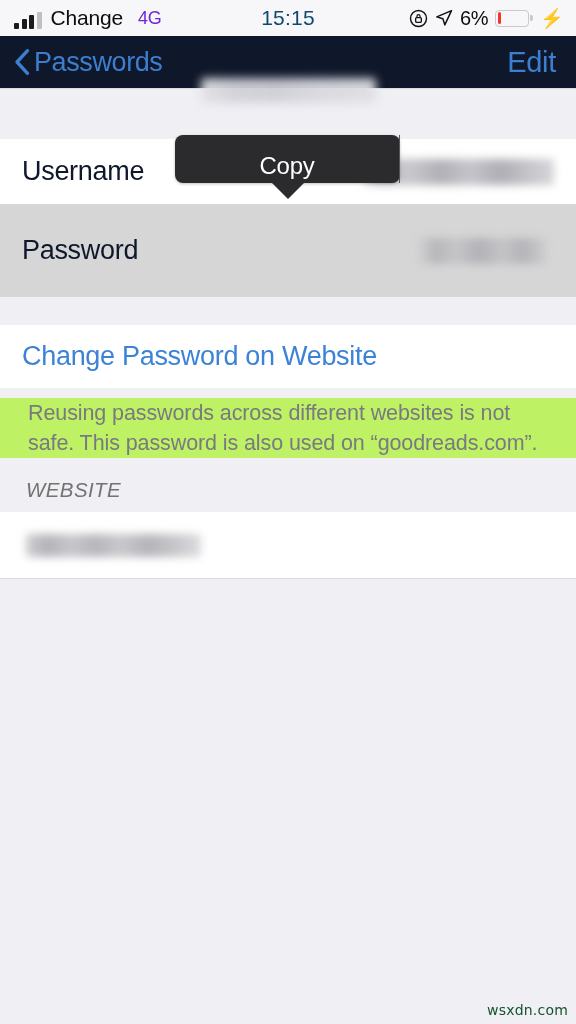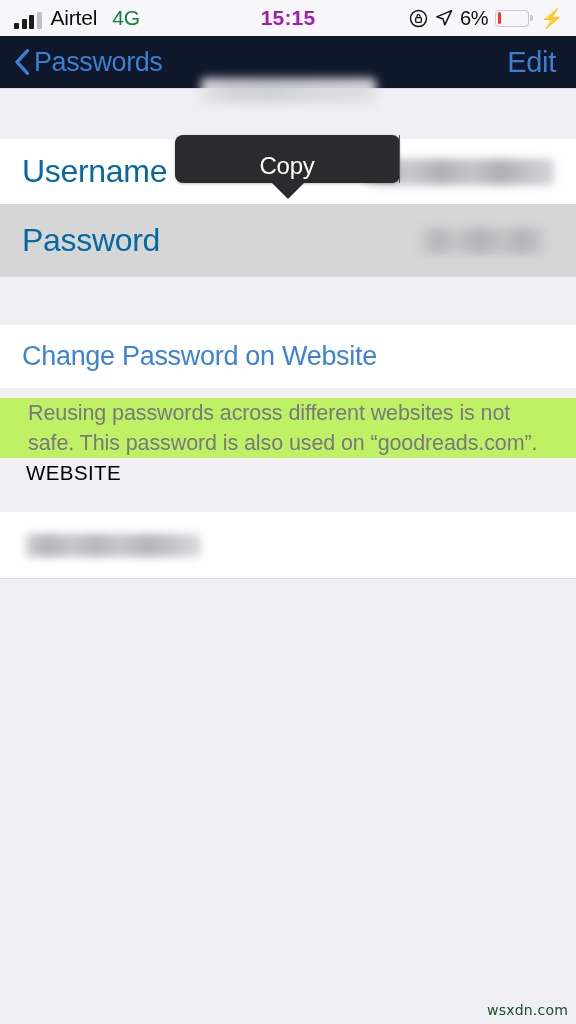--- a/index.html
+++ b/index.html
@@ -19,25 +19,25 @@
     display:flex; align-items:center;
   }
   .sb-left { position:absolute; left:14px; display:flex; align-items:flex-end; gap:9px; }
   .bars { display:flex; align-items:flex-end; gap:2.5px; height:17px; }
   .bars span { width:5px; background:#1b1b1b; border-radius:1px; display:block; }
   .bars span:nth-child(1){ height:6px; }
   .bars span:nth-child(2){ height:10px; }
   .bars span:nth-child(3){ height:14px; }
   .bars span:nth-child(4){ height:17px; background:#BFBFC4; }
   .carrier { font-size:21px; color:#0d0d0d; line-height:22px; letter-spacing:-0.2px; }
-  .netmode { font-size:21px; color:#15803d; line-height:22px; margin-left:6px; letter-spacing:-0.2px; }
+  .netmode { font-size:18px; color:#6d28d9; line-height:22px; margin-left:6px; letter-spacing:-0.2px; }
 
   .sb-center {
     position:absolute; left:0; width:576px; text-align:center;
-    font-size:21px; font-weight:bold; color:#a21caf; letter-spacing:0.2px;
+    font-size:21px; font-weight:normal; color:#0c4a6e; letter-spacing:0.2px;
   }
 
   .sb-right { position:absolute; right:12px; display:flex; align-items:center; gap:7px; }
   .lock-rot { width:19px; height:19px; position:relative; }
   .lock-rot svg { display:block; }
   .loc-arrow svg { display:block; }
   .batt-pct { font-size:20px; color:#0d0d0d; letter-spacing:-0.3px; }
   .batt {
     width:34px; height:17px; border:1.6px solid #c9c9ce; border-radius:4px;
     position:relative; display:flex; align-items:center; padding:1.6px;
@@ -71,22 +71,22 @@
   .nav-edit {
     position:absolute; right:20px; top:50%; transform:translateY(-50%);
     font-size:29px; color:#3C7FD0; letter-spacing:-0.3px; cursor:pointer;
   }
 
   .sec-account { position:absolute; top:139px; left:0; width:576px; }
   .row {
     position:relative; height:65px; display:flex; align-items:center;
     padding:0 22px; background:#FFFFFF;
   }
-  .row.selected { background:#D6D6D6; height:73px; }
-  .row-label { font-size:32px; color:#0369a1; letter-spacing:-0.3px; }
+  .row.selected { background:#D6D6D6; height:93px; }
+  .row-label { font-size:27px; color:#0f172a; letter-spacing:-0.3px; }
   .row-value-blur {
     position:absolute; right:22px; top:50%; transform:translateY(-50%);
     height:26px; border-radius:3px; filter:blur(4.5px);
   }
   .uname-blur {
     width:190px;
     background:linear-gradient(90deg,#d9d9dd 0%,#b9b9bf 10%,#c8c8cd 24%,#b0b0b6 40%,
       #c4c4ca 56%,#aeaeb5 72%,#c6c6cb 88%,#d6d6da 100%);
   }
   .pwd-blur {
@@ -102,22 +102,22 @@
   .warn {
     position:absolute; top:398px; left:0; width:576px;
     padding:0 28px; background:#bef264;
   }
   .warn p {
     font-size:21.5px; line-height:30px; color:#797981; letter-spacing:-0.1px;
     max-width:540px;
   }
 
   .website-hdr {
-    position:absolute; top:461px; left:26px;
-    font-size:20.5px; color:#000000; letter-spacing:0.4px;
+    position:absolute; top:478px; left:26px;
+    font-size:20.5px; color:#737373; letter-spacing:0.4px;font-style:italic;
   }
 
   .sec-website {
     position:absolute; top:512px; left:0; width:576px; height:66px;
     background:#FFF; display:flex; align-items:center; padding:0 26px;
   }
   .site-blur {
     width:175px; height:23px; border-radius:3px; filter:blur(4.5px);
     background:linear-gradient(90deg,#cfcfd3 0%,#b3b3b8 12%,#c7c7cb 26%,#b6b6bb 40%,
       #c9c9cd 54%,#b4b4b9 70%,#c5c5c9 84%,#dcdce0 100%);
@@ -161,21 +161,21 @@
 <div class="screen">
 
   <div class="statusbar">
     <div class="sb-left">
       <div class="bars">
         <span></span>
           <span></span>
           <span></span>
           <span></span>
       </div>
-      <span class="carrier">Airtel</span>
+      <span class="carrier">Change</span>
       <span class="netmode">4G</span>
     </div>
 
     <div class="sb-center">15:15</div>
 
     <div class="sb-right">
       <span class="lock-rot">
         <svg width="19" height="19" viewBox="0 0 20 20">
           <circle cx="10" cy="10" r="8.4" fill="none" stroke="#111" stroke-width="1.5"></circle>
           <rect x="7" y="9" width="6" height="5" rx="1" fill="none" stroke="#111" stroke-width="1.4"></rect>

